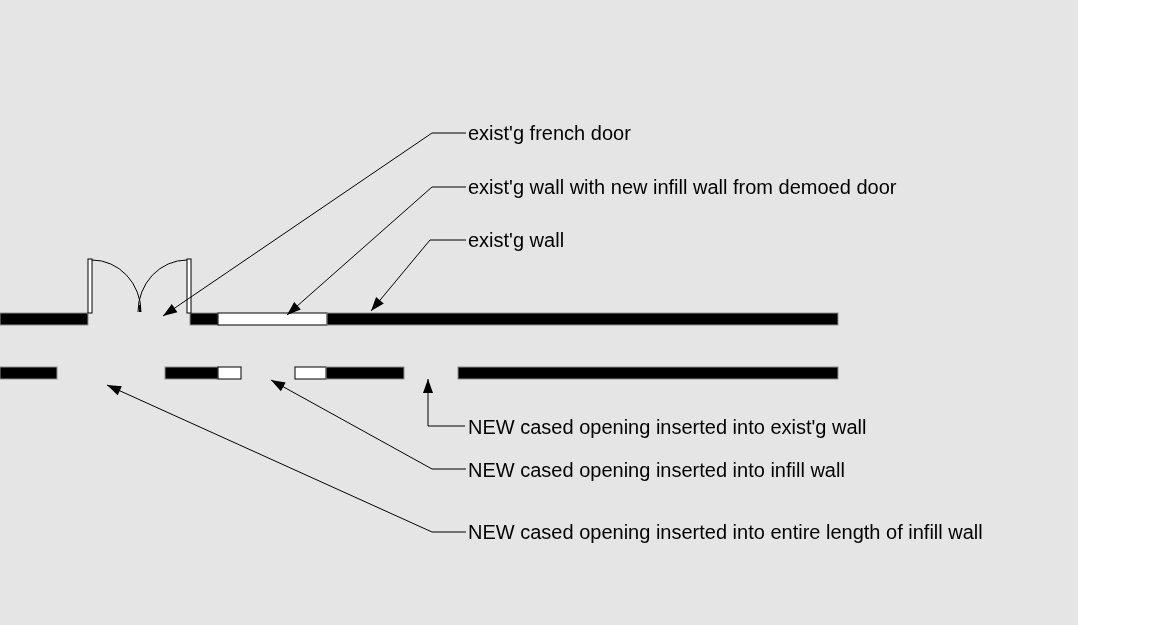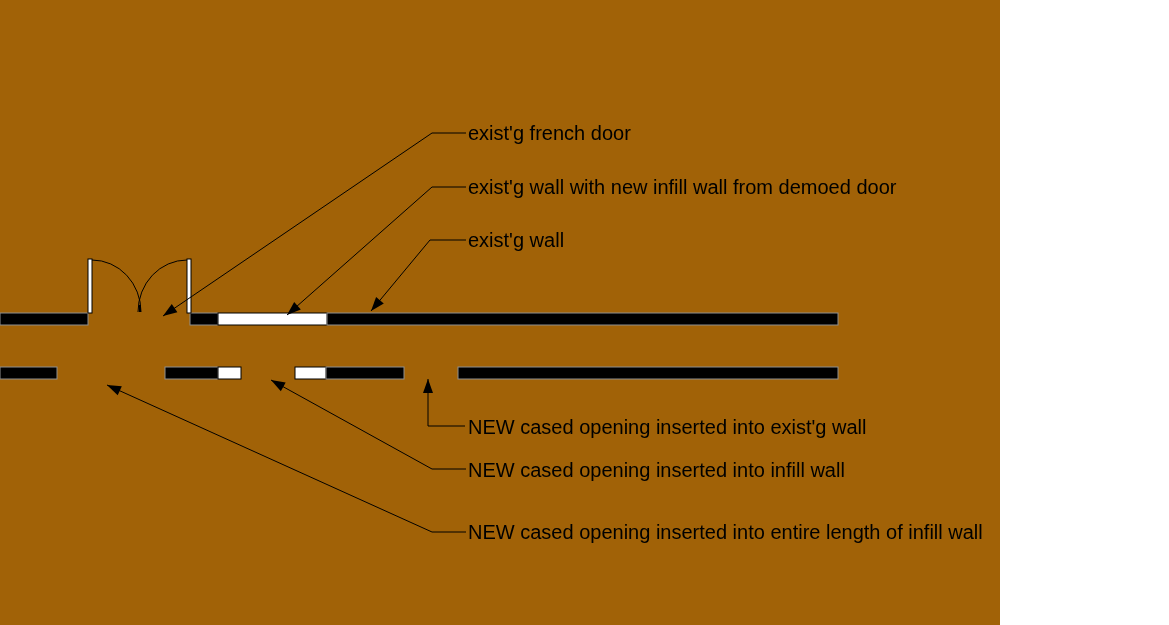--- a/index.html
+++ b/index.html
@@ -2,23 +2,23 @@
 <html><head>
 <meta charset="utf-8">
 <style>
   html, body {
     margin: 0;
     padding: 0;
     background: #ffffff;
   }
   .stage {
     position: relative;
-    width: 1000px;
+    width: 1078px;
     height: 625px;
-    background: #a16207;
+    background: #e5e5e5;
     overflow: hidden;
     font-family: "Liberation Sans", sans-serif;
   }
   svg { display: block; }
   .anno-text {
     font-family: "Liberation Sans", sans-serif;
     font-size: 20px;
     fill: #000000;
   }
   .leader {

